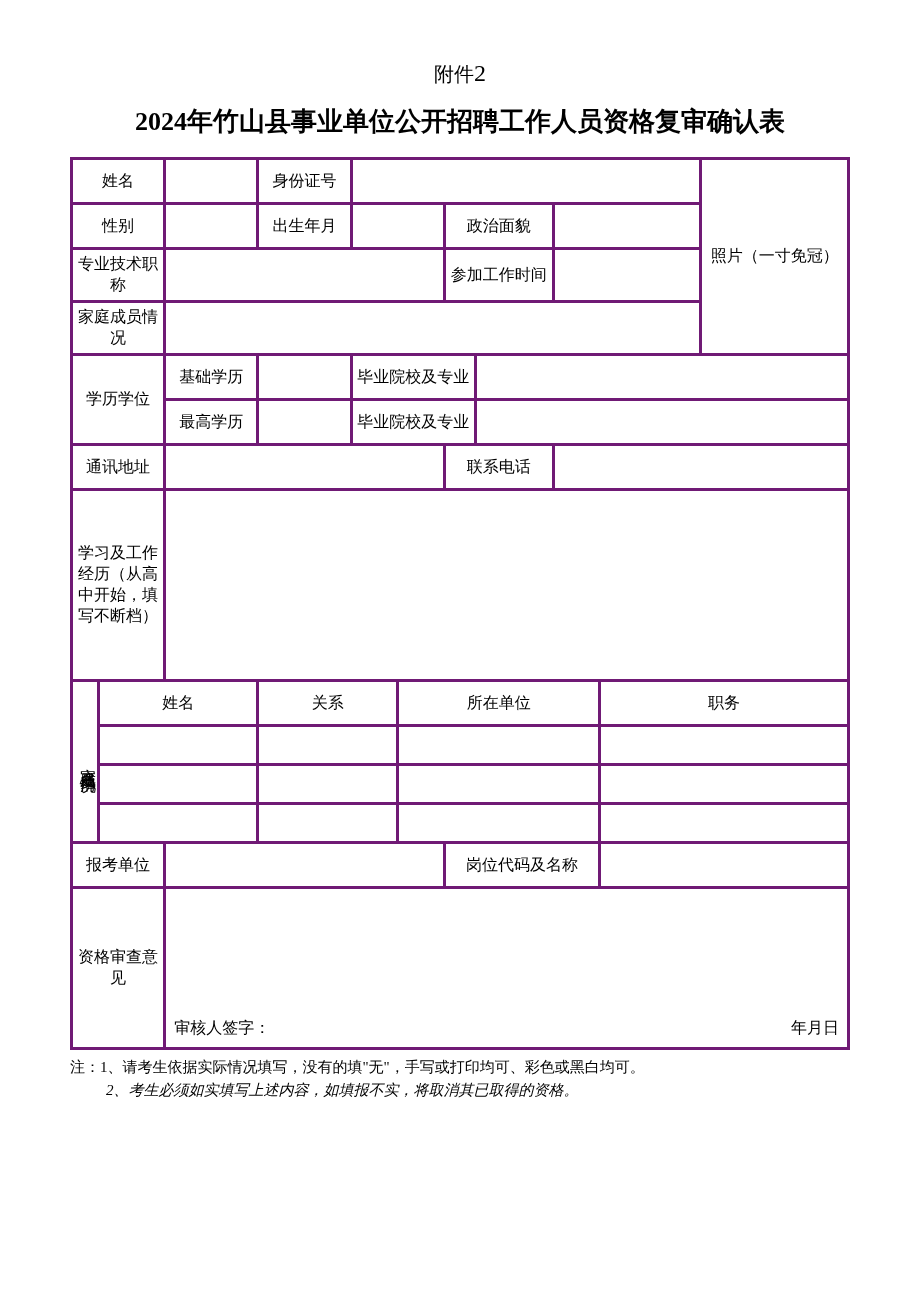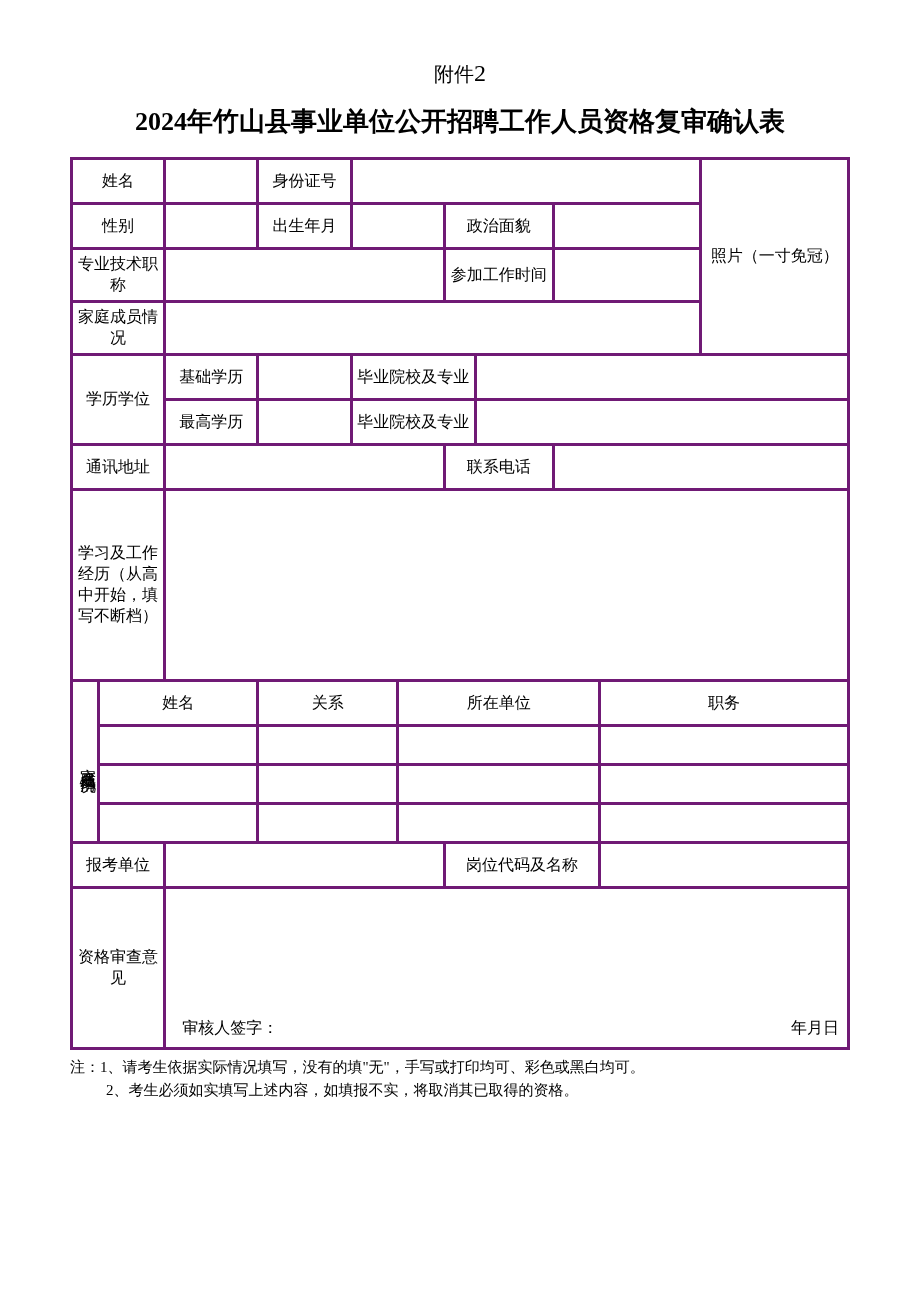--- a/index.html
+++ b/index.html
@@ -48,30 +48,30 @@
     writing-mode: vertical-rl;
     text-orientation: upright;
     letter-spacing: 2px;
     display: inline-block;
   }
   .notes {
     font-size: 15px;
     margin-top: 6px;
     line-height: 1.5;
   }
-  .notes .indent { padding-left: 2.4em; display: block; }
+  .notes .indent { padding-left: 2.4em; display: block; font-style: italic; }
   .sig-cell {
     position: relative;
     text-align: left;
     vertical-align: top;
     padding: 8px;
   }
   .sig-line {
     position: absolute;
-    left: 16px;
+    left: 8px;
     bottom: 8px;
   }
   .date-line {
     position: absolute;
     right: 8px;
     bottom: 8px;
   }
 </style>
 </head>
 <body>

